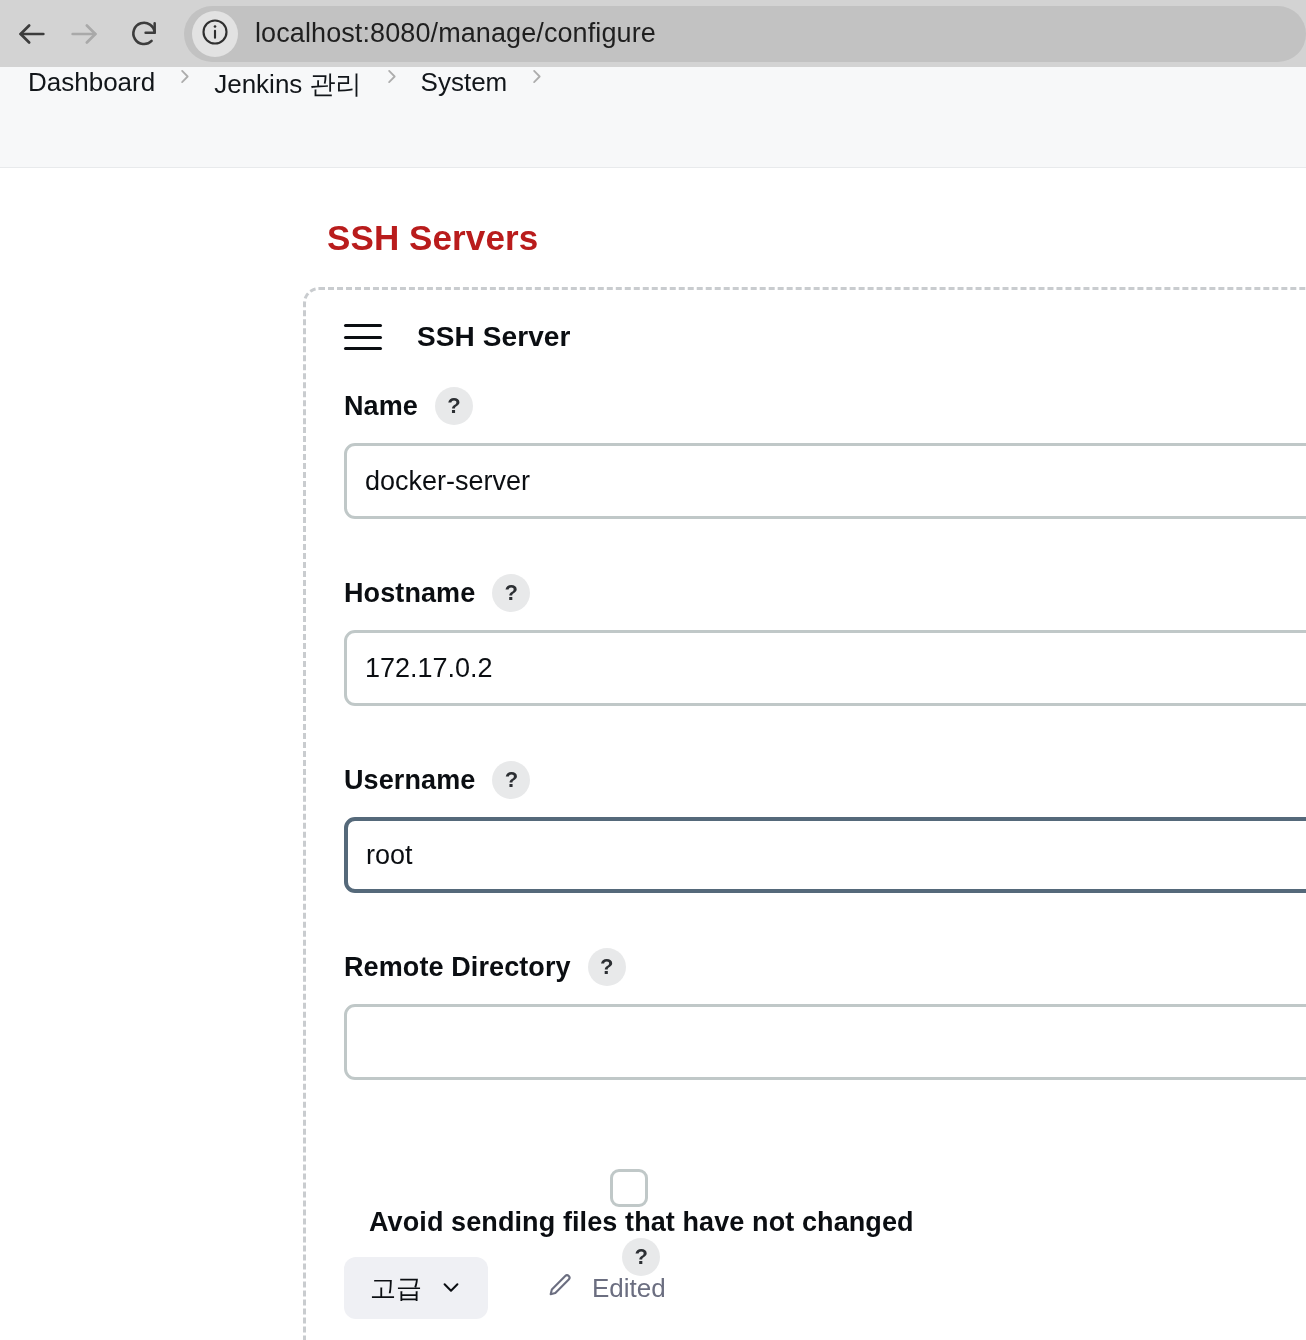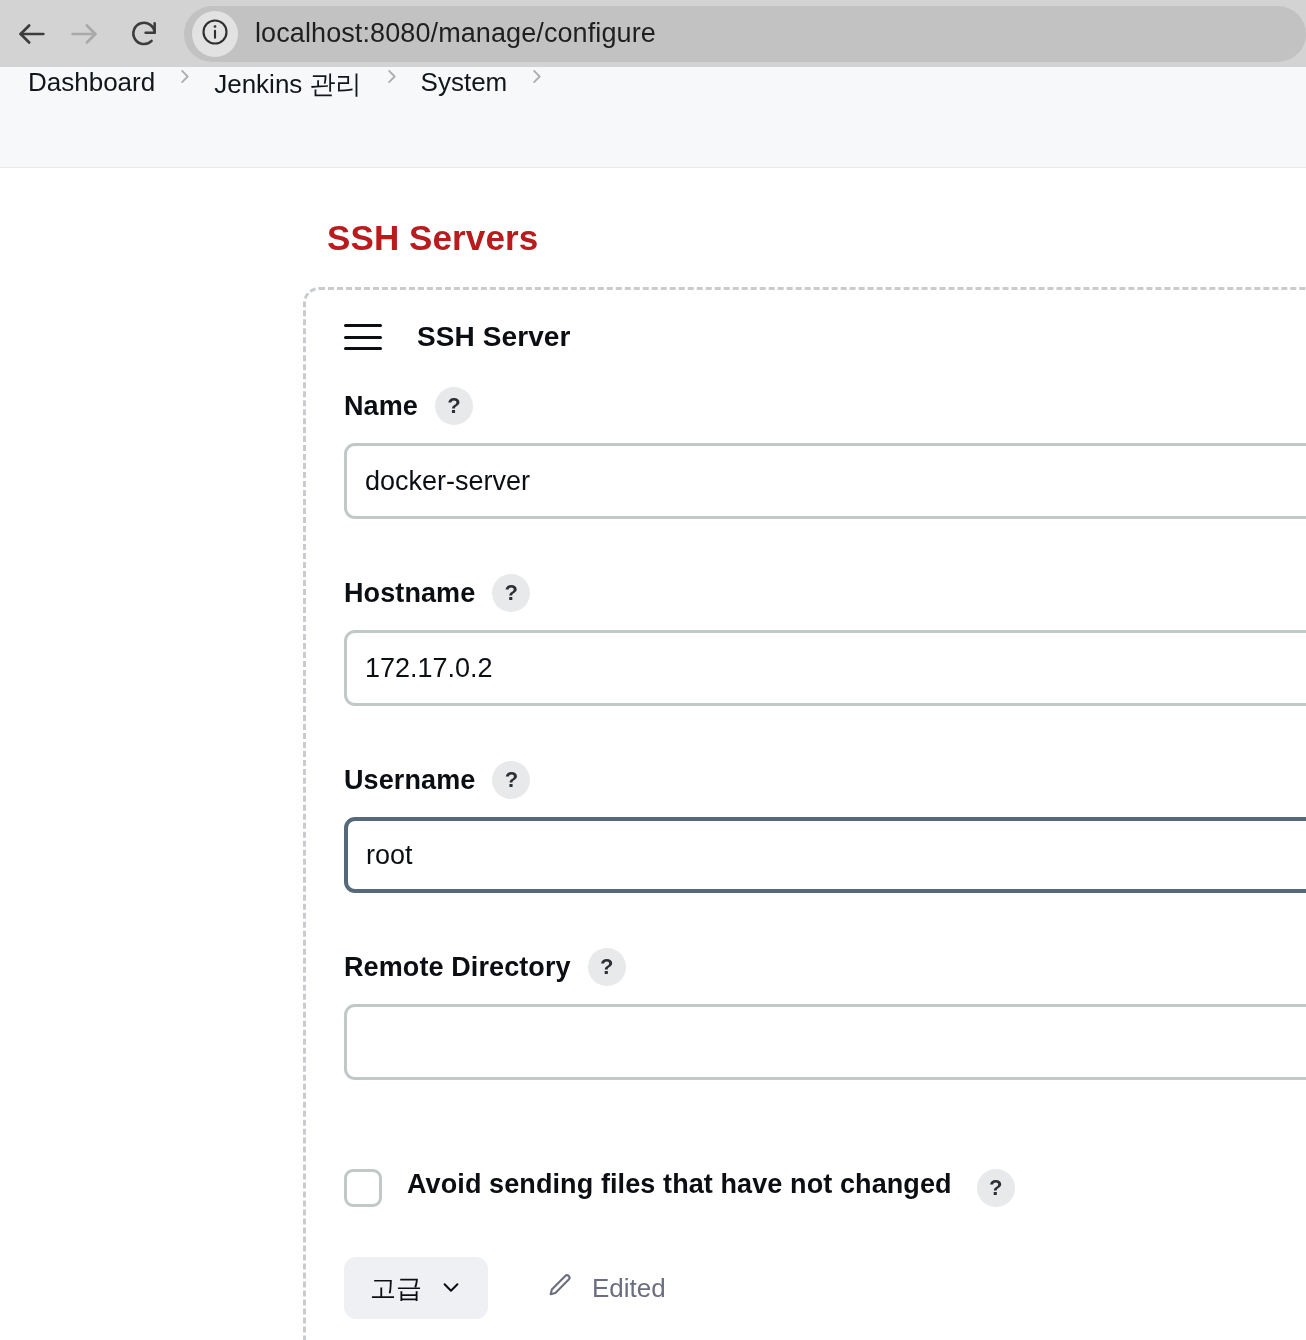--- a/index.html
+++ b/index.html
@@ -209,21 +209,22 @@
   .text-input::placeholder { color: #b6bcc2; }
   .text-input.focused {
     border-color: #55697a;
     border-width: 4px;
   }
 
   .checkbox-row {
     position: absolute;
     left: 38px;
     display: flex;
-    align-items: flex-start;
+    align-items: center;
+    flex-direction: column;
   }
   .checkbox-box {
     width: 38px;
     height: 38px;
     border: 3px solid #c0c8c8;
     border-radius: 9px;
     background: #ffffff;
     box-sizing: border-box;
     cursor: pointer;
     flex: 0 0 auto;

